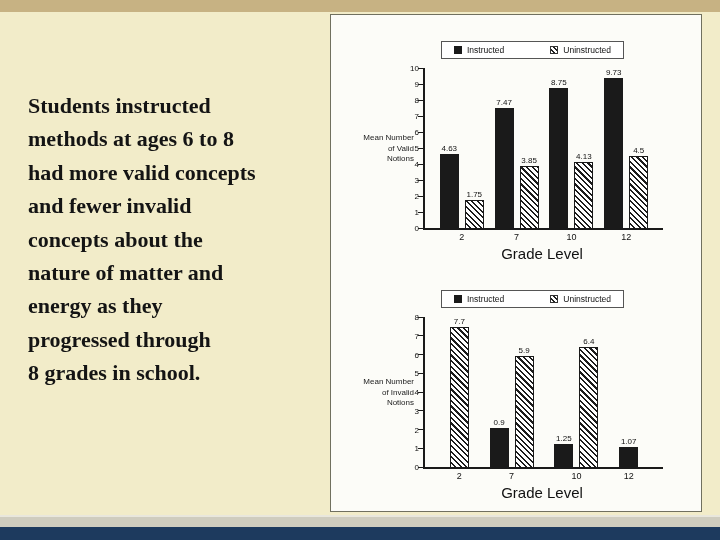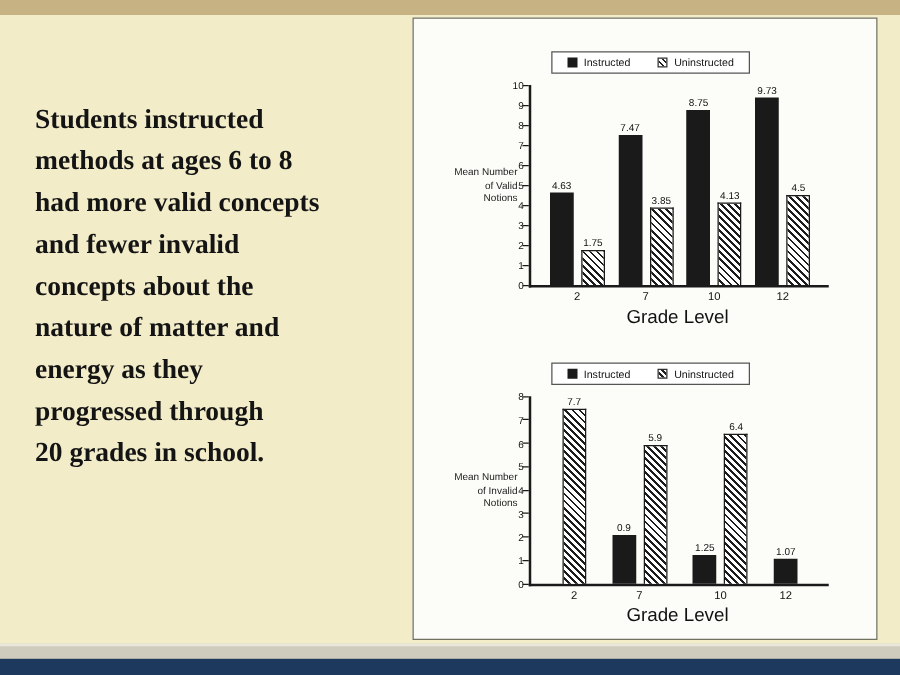--- a/index.html
+++ b/index.html
@@ -2,31 +2,31 @@
 <html><head>
 <meta charset="utf-8">
 <style>
   html,body{margin:0;padding:0;}
   body{width:720px;height:540px;font-family:"Liberation Sans",sans-serif;}
   .slide{position:relative;width:720px;height:540px;background:#f2ecc9;overflow:hidden;}
   .top-bar{position:absolute;left:0;top:0;width:100%;height:12px;background:#c7b283;}
   .footer-strip{position:absolute;left:0;right:0;bottom:13px;height:10px;background:#cfccbe;border-top:2px solid #e9e7dc;}
   .footer-bar{position:absolute;left:0;right:0;bottom:0;height:13px;background:#1d3a5e;}
 
-  .caption{position:absolute;left:28px;top:78px;font-family:"Liberation Serif",serif;
+  .caption{position:absolute;left:28px;top:89px;font-family:"Liberation Serif",serif;
            font-weight:bold;font-size:22px;line-height:33.4px;color:#141414;}
   .cap-line{white-space:nowrap;}
 
   .chart-panel{position:absolute;left:330px;top:14px;width:372px;height:498px;
                background:#fcfcf8;border:1px solid #70705f;box-sizing:border-box;padding-top:26px;}
 
   .chart{margin-left:14px;color:#111;}
   .chart + .chart{margin-top:28px;}
 
-  .legend{display:flex;gap:22px;align-items:flex-start;border:1px solid #555;background:#fff;
+  .legend{display:flex;gap:46px;align-items:flex-start;border:1px solid #555;background:#fff;
           padding:3px 12px;width:max-content;margin:0 0 9px 96px;font-size:8.5px;}
   .legend-item{display:flex;align-items:center;gap:5px;}
   .swatch{width:8px;height:8px;display:inline-block;box-sizing:border-box;}
   .swatch.solid{background:#1a1a1a;}
   .swatch.hatched{border:1px solid #333;
      background:repeating-linear-gradient(45deg,#fff 0,#fff 2px,#222 2px,#222 3.5px);}
 
   .plot-row{display:flex;}
   .ylabel{width:78px;box-sizing:border-box;padding-right:9px;display:flex;flex-direction:column;
           justify-content:center;align-items:flex-end;font-size:8px;line-height:1.35;
@@ -55,21 +55,21 @@
 
   <div class="caption">
     <div class="cap-line">Students instructed</div>
     <div class="cap-line">methods at ages 6 to 8</div>
     <div class="cap-line">had more valid concepts</div>
     <div class="cap-line">and fewer invalid</div>
     <div class="cap-line">concepts about the</div>
     <div class="cap-line">nature of matter and</div>
     <div class="cap-line">energy as they</div>
     <div class="cap-line">progressed through</div>
-    <div class="cap-line">20 grades in school.</div>
+    <div class="cap-line">8 grades in school.</div>
   </div>
 
   <div class="chart-panel">
 
     <div class="chart">
       <div class="legend">
           <span class="legend-item">
             <span class="swatch solid"></span>
             <span>Instructed</span>
           </span>

